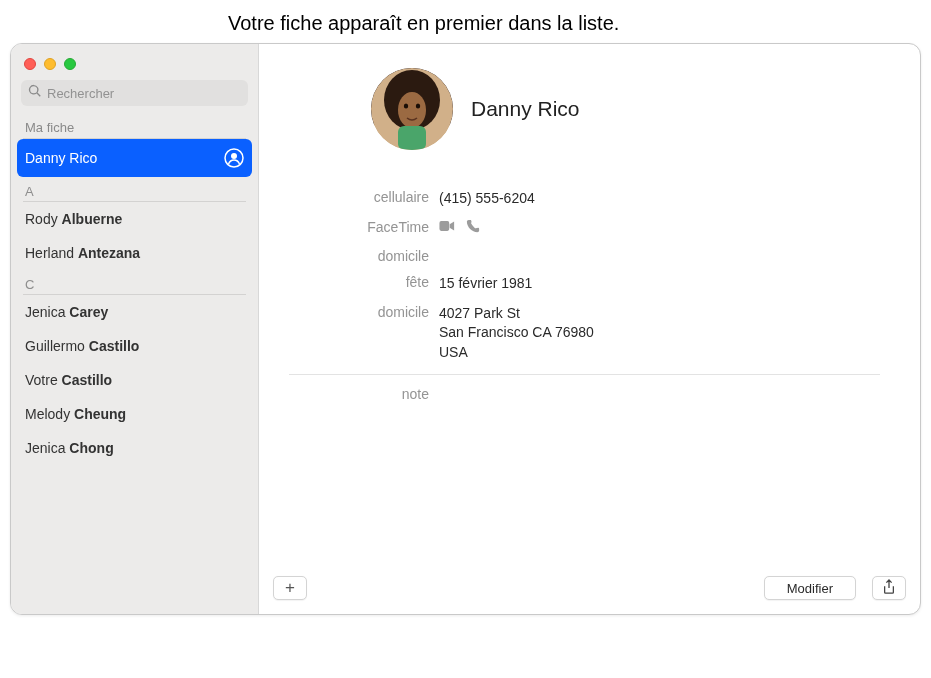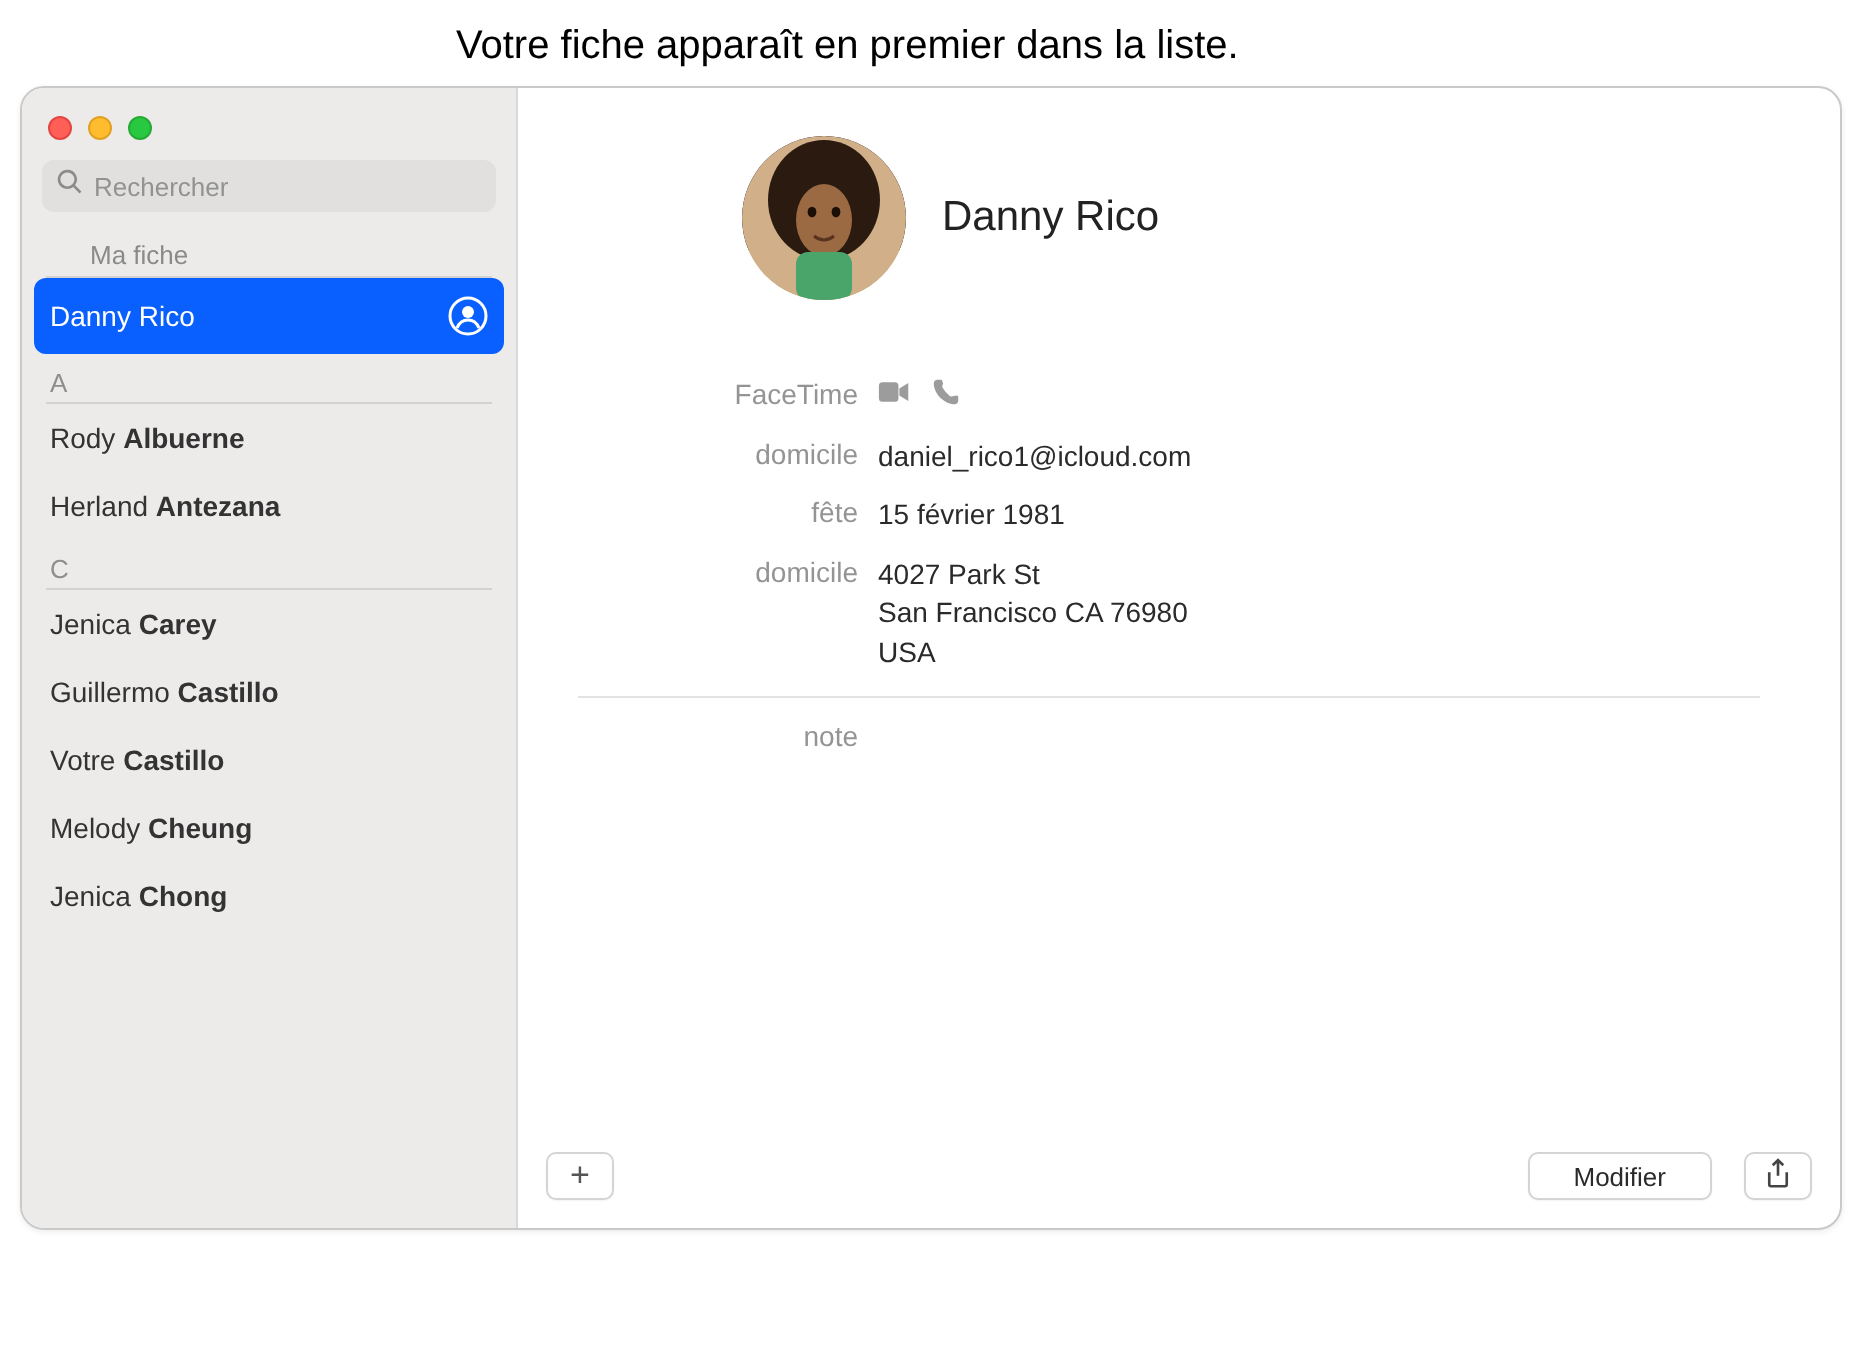--- a/index.html
+++ b/index.html
@@ -66,21 +66,20 @@
     .search svg { width: 14px; height: 14px; fill: #8b8b8b; }
     .search input {
       border: none; background: transparent; outline: none;
       font-size: 13px; color: #737373; flex: 1;
     }
     .search input::placeholder { color: #929292; }
     .section-header {
       font-size: 13px;
       color: #8a8a8a;
       padding: 6px 14px 3px 14px;
-      margin-left: 20px;
     }
     .contact-row {
       padding: 9px 14px;
       font-size: 14px;
       color: #333;
       cursor: default;
       display: flex;
       align-items: center;
       justify-content: space-between;
     }
@@ -280,39 +279,42 @@
           <ellipse cx="35" cy="38" rx="2.2" ry="2.6" fill="#1a0e06"></ellipse>
           <ellipse cx="47" cy="38" rx="2.2" ry="2.6" fill="#1a0e06"></ellipse>
           <path d="M36 50 q5 4 10 0" stroke="#5a3320" stroke-width="1.5" fill="none"></path>
           <rect x="27" y="58" width="28" height="24" rx="6" fill="#4aa56a"></rect>
         </svg>
       </div>
       <div class="contact-name">Danny Rico</div>
     </div>
 
     <div class="detail-body">
+      <div class="detail-row">
+        <div class="detail-label">cellulaire</div>
+        <div class="detail-value">(415) 555-6204</div>
+      </div>
       <div class="detail-row">
         <div class="detail-label">FaceTime</div>
         <div class="detail-value facetime-icons">
           <span>
             <svg viewBox="0 0 18 14">
                 <rect x="0.5" y="1.5" width="11" height="11" rx="2" fill="#9c9c9c"></rect>
                 <path d="M12 5 l5 -3 v10 l-5 -3 z" fill="#9c9c9c"></path>
               </svg>
           </span>
           <span>
             <svg viewBox="0 0 16 16">
                 <path d="M3 1c-1 0-2 1-2 2 0 6 6 12 12 12 1 0 2-1 2-2v-2c0-.6-.4-1-1-1l-3 .5c-.4.1-.8 0-1-.3l-1.3-1.3c-1.2-1.2-2.2-2.5-2.9-4L6 4c.3-.3.4-.7.3-1L5.8 1.5C5.6 1 5.1 1 4.5 1H3z" fill="#9c9c9c"></path>
               </svg>
           </span>
         </div>
       </div>
       <div class="detail-row">
         <div class="detail-label">domicile</div>
-        <div class="detail-value">daniel_rico1@icloud.com</div>
       </div>
       <div class="detail-row">
         <div class="detail-label">fête</div>
         <div class="detail-value">15 février 1981</div>
       </div>
       <div class="detail-row">
         <div class="detail-label">domicile</div>
         <div class="detail-value">
           <div>4027 Park St</div>
           <div>San Francisco CA 76980</div>

